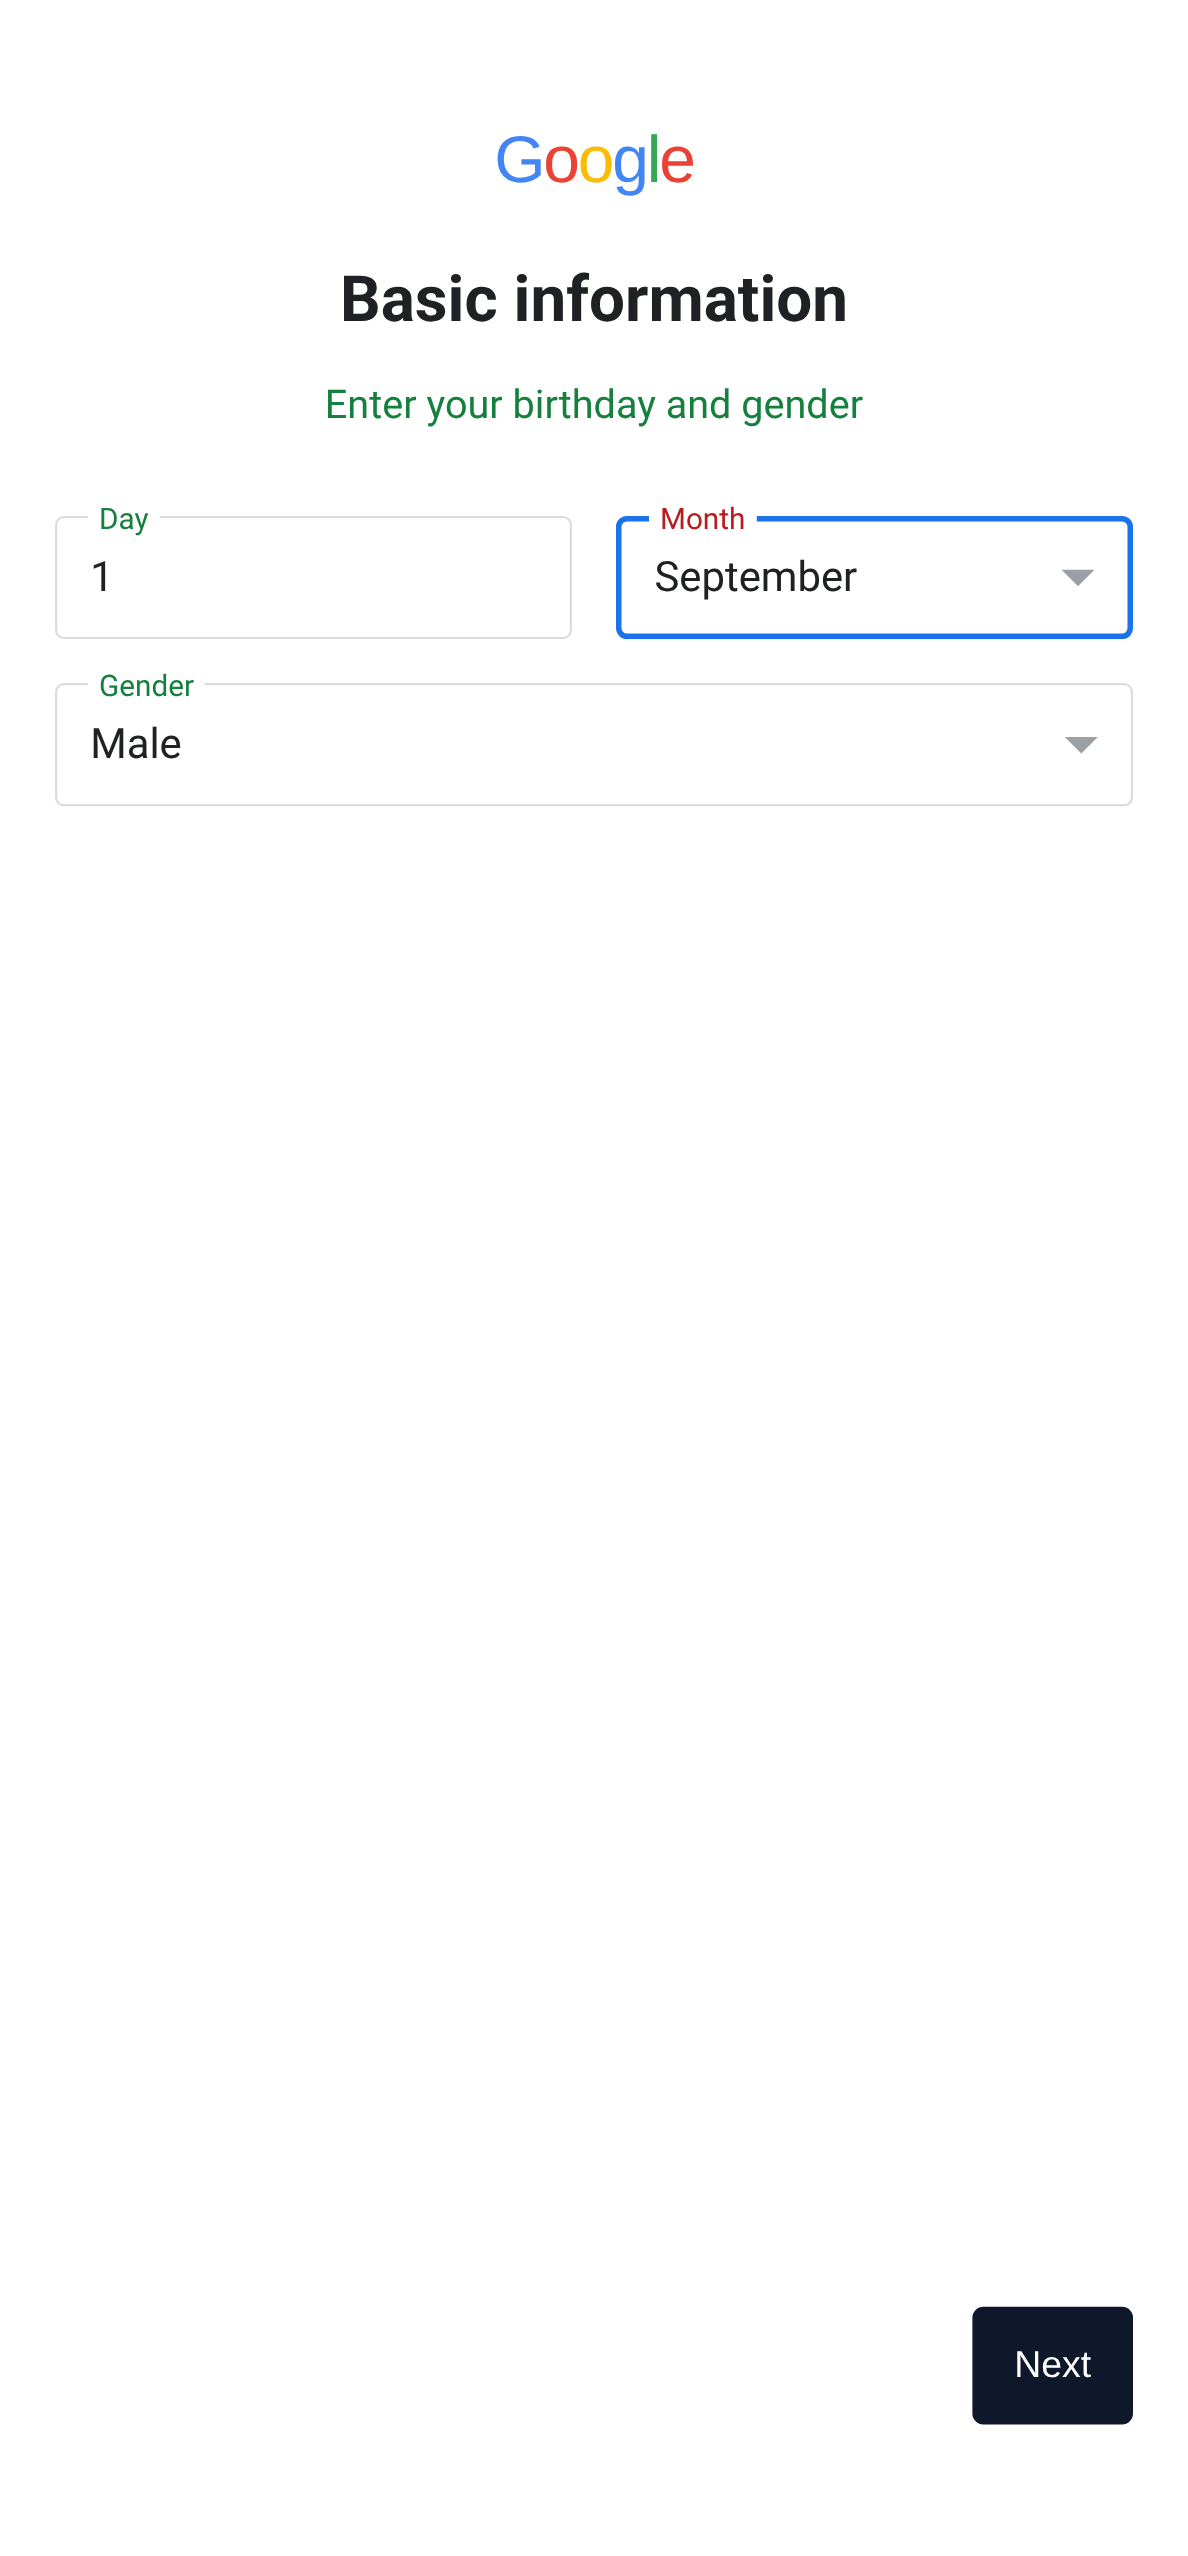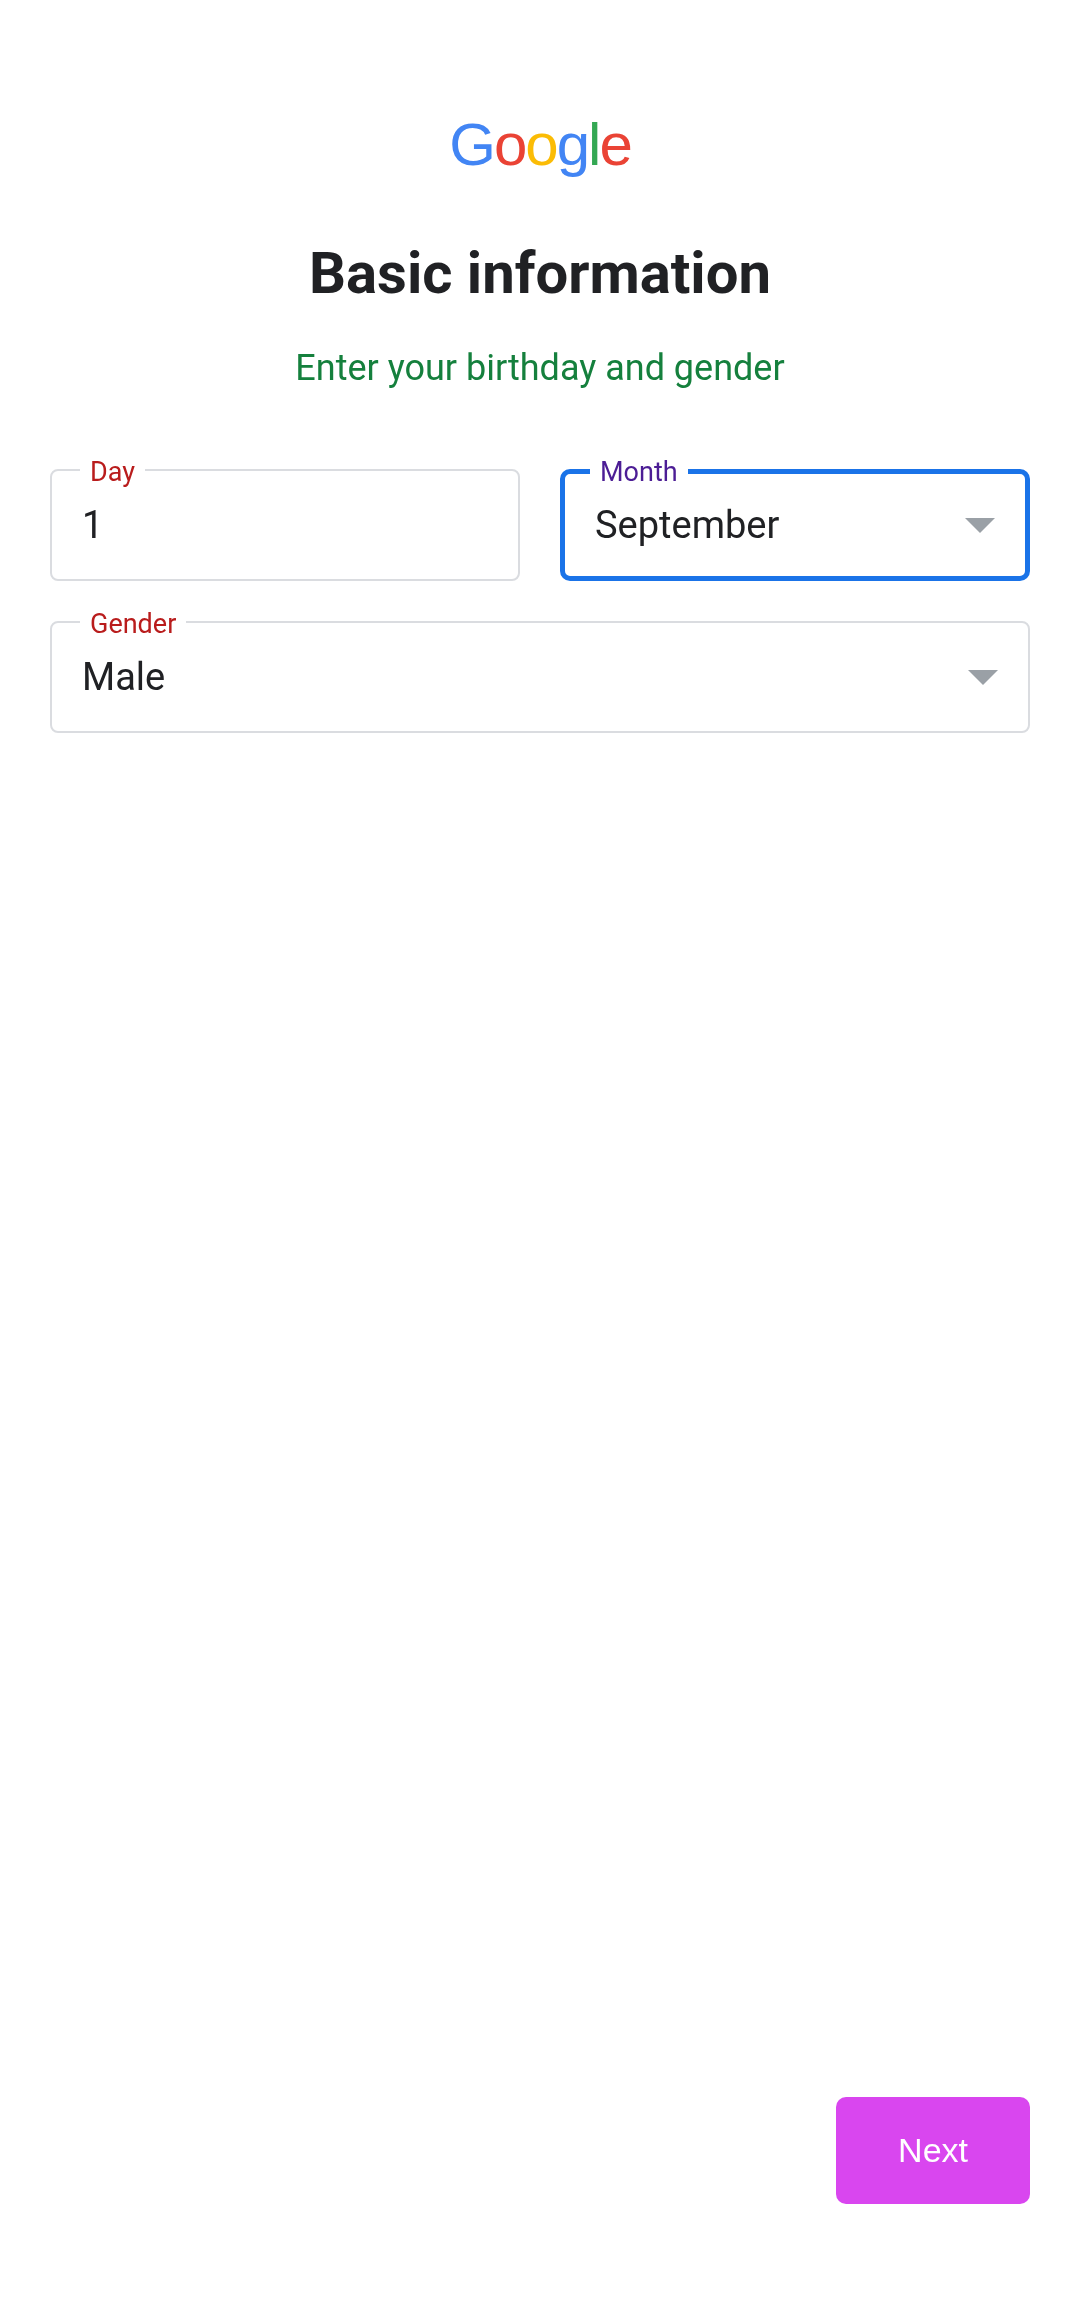--- a/index.html
+++ b/index.html
@@ -57,24 +57,24 @@
       flex: 1;
     }
     .field-full { width: 100%; margin-top: 40px; position: relative; }
     .field-label {
       position: absolute;
       top: -13px;
       left: 30px;
       background: #fff;
       padding: 0 10px;
       font-size: 27px;
-      color: #b91c1c;
+      color: #15803d;
       z-index: 2;
     }
-    .field.focused .field-label { color: #4c1d95; text-align: right; }
+    .field.focused .field-label { color: #b91c1c; text-align: right; }
     .field-box {
       border: 2px solid #dadce0;
       border-radius: 8px;
       height: 112px;
       display: flex;
       align-items: center;
       padding: 0 30px;
       font-size: 36px;
       color: #202124;
       background: #fff;
@@ -91,27 +91,27 @@
     .dropdown-arrow {
       width: 0; height: 0;
       border-left: 15px solid transparent;
       border-right: 15px solid transparent;
       border-top: 15px solid #9aa0a6;
     }
     .next-btn {
       position: absolute;
       right: 50px;
       bottom: 120px;
-      background: #d946ef;
+      background: #0f172a;
       color: #fff;
       font-size: 34px;
       font-weight: 500;
       border: none;
       border-radius: 10px;
-      padding: 34px 62px;
+      padding: 34px 38px;
       cursor: pointer;
     }
     .field-input {
       border: none;
       outline: none;
       font-size: 38px;
       width: 100%;
       color: #202124;
       font-family: inherit;
       background: transparent;

